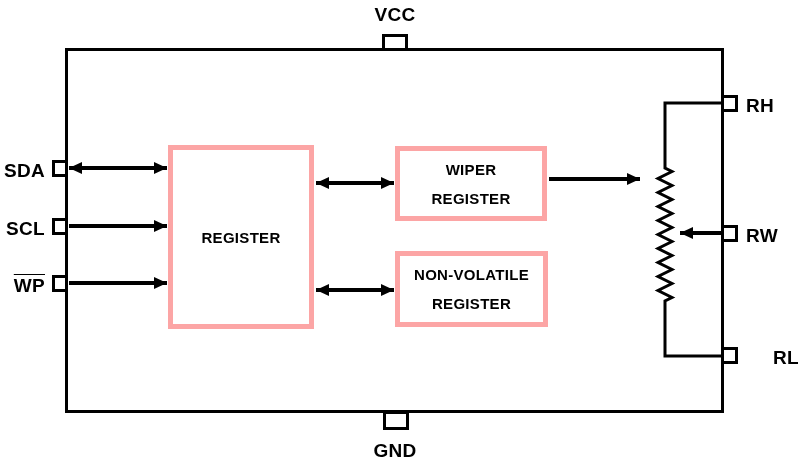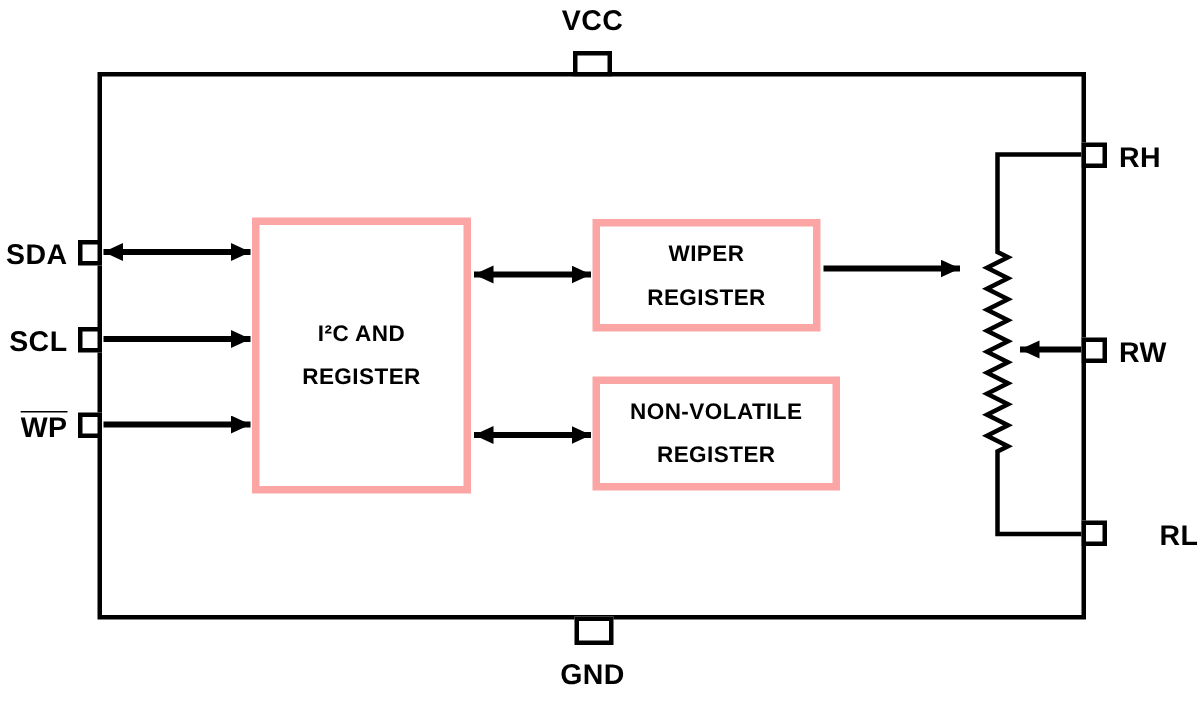--- a/index.html
+++ b/index.html
@@ -13,21 +13,21 @@
     border:3px solid #000;box-sizing:border-box;background:transparent;
   }
   .wires{position:absolute;left:0;top:0;width:800px;height:469px;}
   .block{
     position:absolute;border:5px solid #fca5a5;background:#fff;box-sizing:border-box;
     display:flex;flex-direction:column;align-items:center;justify-content:center;
     font-size:15px;line-height:29px;letter-spacing:.3px;text-align:center;
   }
   #blk-control{left:168px;top:145px;width:146px;height:184px;}
   #blk-wiper{left:395px;top:146px;width:152px;height:75px;}
-  #blk-nv{left:395px;top:251px;width:165px;height:76px;}
+  #blk-nv{left:395px;top:251px;width:153px;height:76px;}
   .pin{
     position:absolute;background:#fff;border:3px solid #000;box-sizing:border-box;
   }
   #pin-vcc{left:382px;top:34px;width:26px;height:17px;}
   #pin-gnd{left:383px;top:411px;width:26px;height:19px;}
   #pin-sda{left:52px;top:160px;width:16px;height:17px;}
   #pin-scl{left:52px;top:218px;width:16px;height:17px;}
   #pin-wp {left:52px;top:275px;width:16px;height:17px;}
   #pin-rh{left:721px;top:95px;width:17px;height:17px;}
   #pin-rw{left:721px;top:225px;width:17px;height:17px;}
@@ -69,21 +69,20 @@
       <line x1="721" y1="233" x2="680" y2="233" marker-end="url(#ah)"></line>
     </g>
     <path stroke="#000" stroke-width="3" fill="none" d="M722 103 L665 103 L665 168
              L672 171.5 L658 178.5 L672 185.5 L658 192.5 L672 199.5 L658 206.5
              L672 213.5 L658 220.5 L672 227.5 L658 234.5 L672 241.5 L658 248.5
              L672 255.5 L658 262.5 L672 269.5 L658 276.5 L672 283.5 L658 290.5
              L672 297.5 L665 301 L665 356 L722 356"></path>
   </svg>
 
   <div class="block" id="blk-control">
-    <span>I²C AND</span>
     <span>REGISTER</span>
   </div>
   <div class="block" id="blk-wiper">
     <span>WIPER</span>
     <span>REGISTER</span>
   </div>
   <div class="block" id="blk-nv">
     <span>NON-VOLATILE</span>
     <span>REGISTER</span>
   </div>

